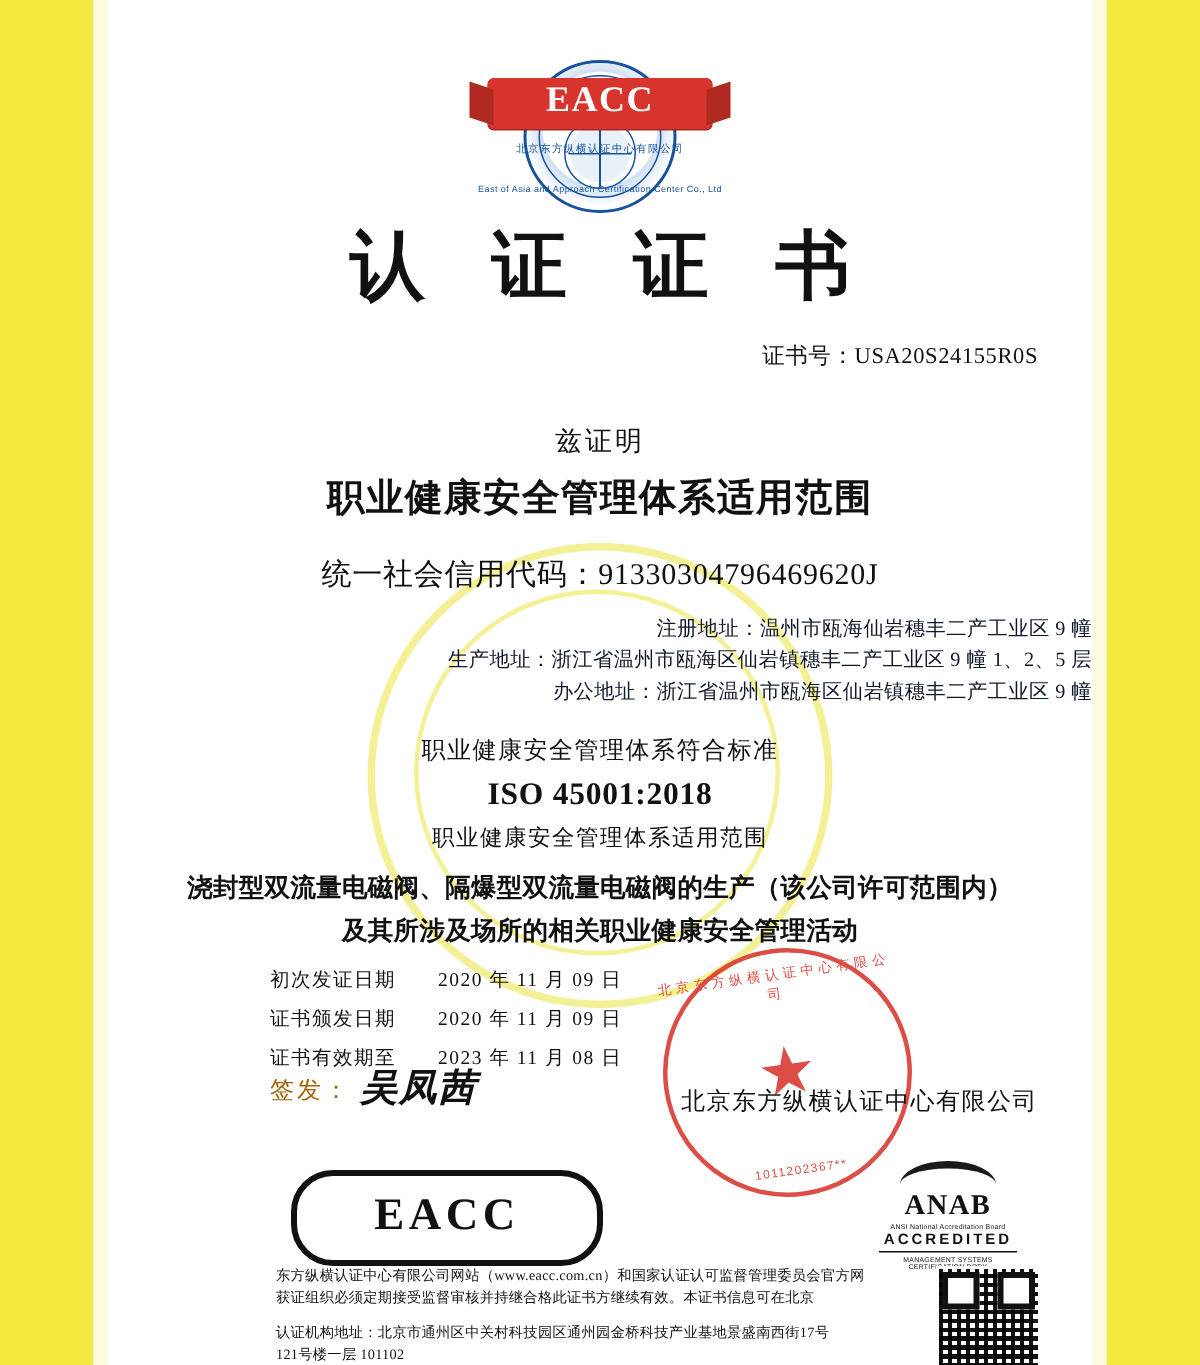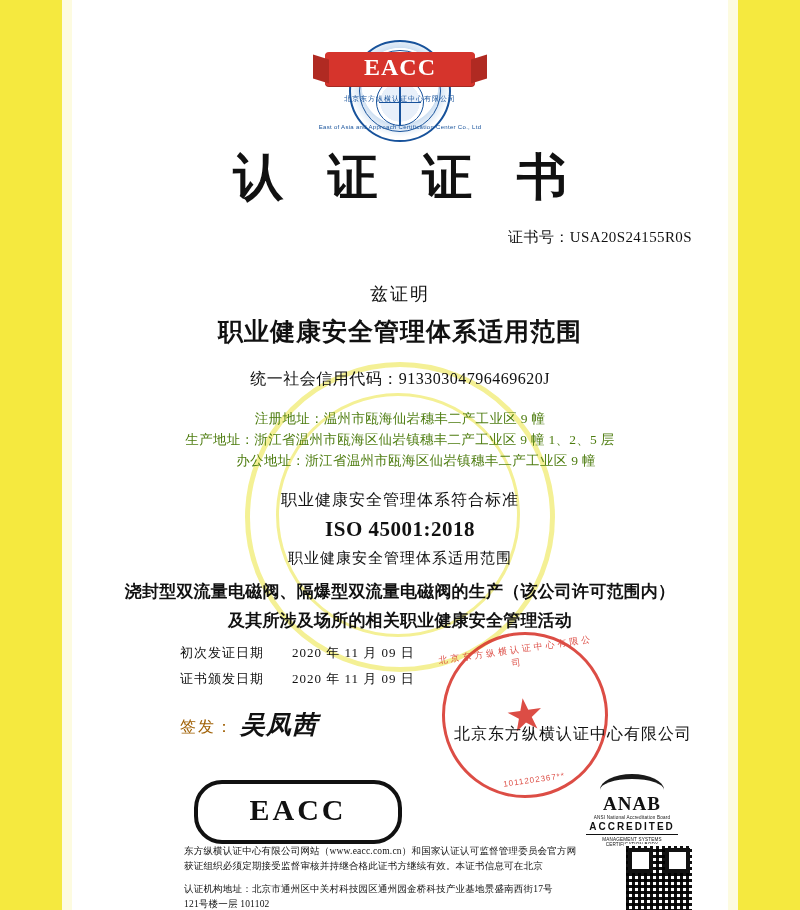--- a/index.html
+++ b/index.html
@@ -188,28 +188,28 @@
   .centerline {
     position: absolute;
     left: 0; right: 0;
     text-align: center;
     color: #111;
     font-family: "Liberation Serif", serif;
   }
 
   .hereby      { top: 250px; font-size: 18px; letter-spacing: 2px; }
   .company     { top: 283px; font-size: 25px; font-weight: bold; letter-spacing: 1px; }
-  .credit-code { top: 337px; font-size: 16px; letter-spacing: .5px; }
+  .credit-code { top: 337px; font-size: 20px; letter-spacing: .5px; }
 
   .addr {
     position: absolute;
     left: 0; right: 0;
-    text-align: center;
+    text-align: right;
     font-size: 13.5px;
-    color: #4d7c0f;
+    color: #0f172a;
     font-family: "Liberation Serif", serif;
     letter-spacing: .3px;
   }
   .addr1 { top: 378px; }
   .addr2 { top: 399px; }
   .addr3 { top: 420px; padding-left: 32px; }
 
   .std-line  { top: 458px; font-size: 16px; letter-spacing: 1px; }
   .std-name  { top: 485px; font-size: 21px; font-weight: bold; letter-spacing: .5px; }
   .scope-lbl { top: 517px; font-size: 15px; letter-spacing: 1px; }
@@ -447,20 +447,24 @@
 
       <div class="dates">
         <div class="row">
           <div class="lbl">初次发证日期</div>
           <div class="val">2020 年 11 月 09 日</div>
         </div>
         <div class="row">
           <div class="lbl">证书颁发日期</div>
           <div class="val">2020 年 11 月 09 日</div>
         </div>
+        <div class="row">
+          <div class="lbl">证书有效期至</div>
+          <div class="val">2023 年 11 月 08 日</div>
+        </div>
       </div>
 
       <div class="sign-label">签发：</div>
       <div class="signature">吴凤茜</div>
 
       <div class="seal">
         <div class="arc-text">北京东方纵横认证中心有限公司</div>
         <div class="star">★</div>
         <div class="bottom-text">1011202367**</div>
       </div>

